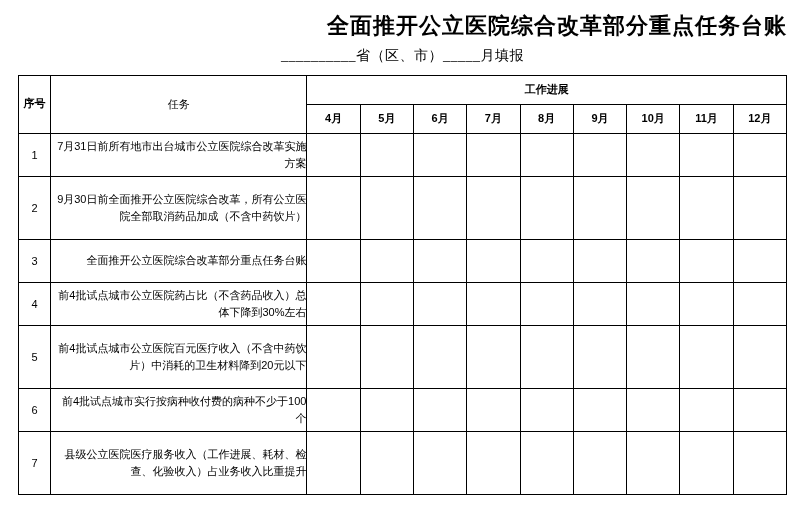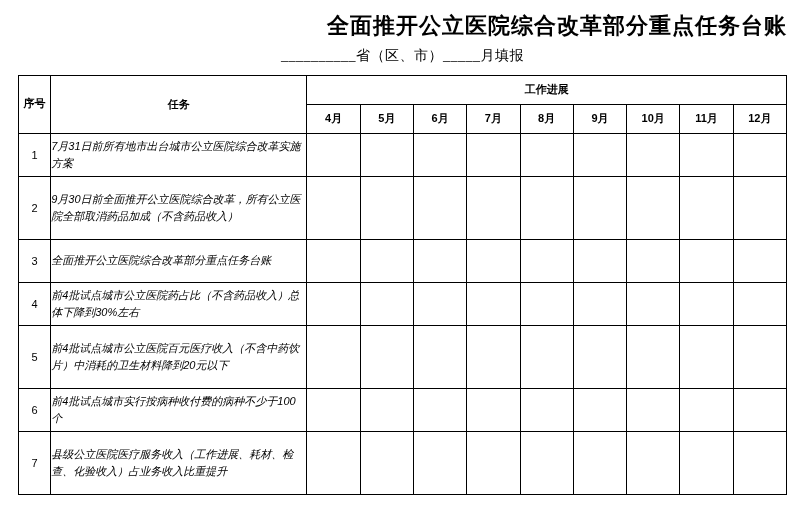--- a/index.html
+++ b/index.html
@@ -61,40 +61,39 @@
     font-weight: bold;
     font-size: 12px;
   }
   th.seq-hdr {
     line-height: 1.25;
     padding: 2px 0;
     text-align: center;
   }
   th.task-hdr {
     font-size: 13px;
-    font-weight: bold;
+    font-weight: normal;
   }
   th.progress-hdr {
     font-size: 12px;
     height: 28px;
   }
   th.month-hdr {
     height: 28px;
     font-size: 12px;
   }
   td.seq-cell {
     text-align: center;
     font-size: 11px;
   }
   td.task-cell {
-    text-align: left;
+    text-align: right;
     padding: 4px 5px 4px 6px;
     line-height: 1.55;
     font-size: 11.5px;
-    font-style: italic;
   }
   td.blank-cell {
     background: #ffffff;
   }
   tr.r1 td { height: 42px; }
   tr.r2 td { height: 62px; }
   tr.r3 td { height: 42px; }
   tr.r4 td { height: 42px; }
   tr.r5 td { height: 62px; }
   tr.r6 td { height: 42px; }
@@ -149,21 +148,21 @@
         <td class="blank-cell"></td>
         <td class="blank-cell"></td>
         <td class="blank-cell"></td>
         <td class="blank-cell"></td>
         <td class="blank-cell"></td>
         <td class="blank-cell"></td>
         <td class="blank-cell"></td>
       </tr>
       <tr class="r2">
         <td class="seq-cell">2</td>
-        <td class="task-cell">9月30日前全面推开公立医院综合改革，所有公立医院全部取消药品加成（不含药品收入）</td>
+        <td class="task-cell">9月30日前全面推开公立医院综合改革，所有公立医院全部取消药品加成（不含中药饮片）</td>
         <td class="blank-cell"></td>
         <td class="blank-cell"></td>
         <td class="blank-cell"></td>
         <td class="blank-cell"></td>
         <td class="blank-cell"></td>
         <td class="blank-cell"></td>
         <td class="blank-cell"></td>
         <td class="blank-cell"></td>
         <td class="blank-cell"></td>
       </tr>

